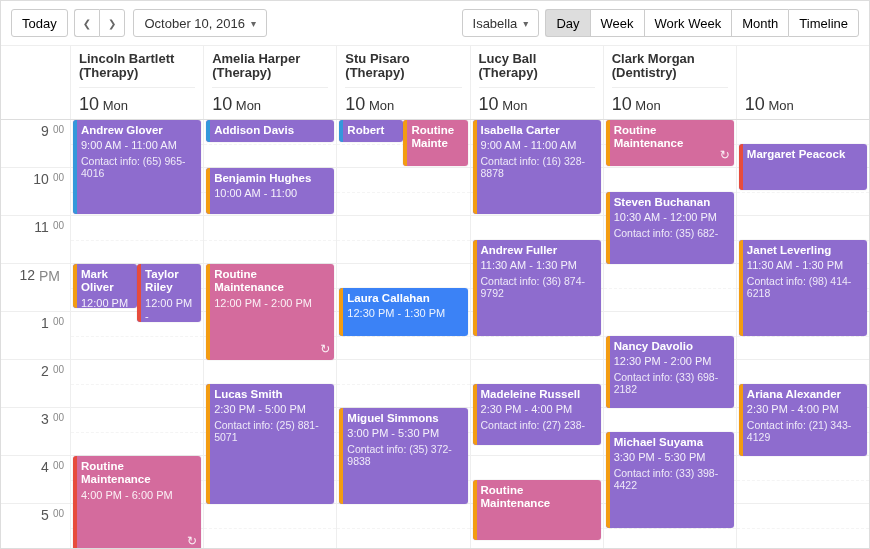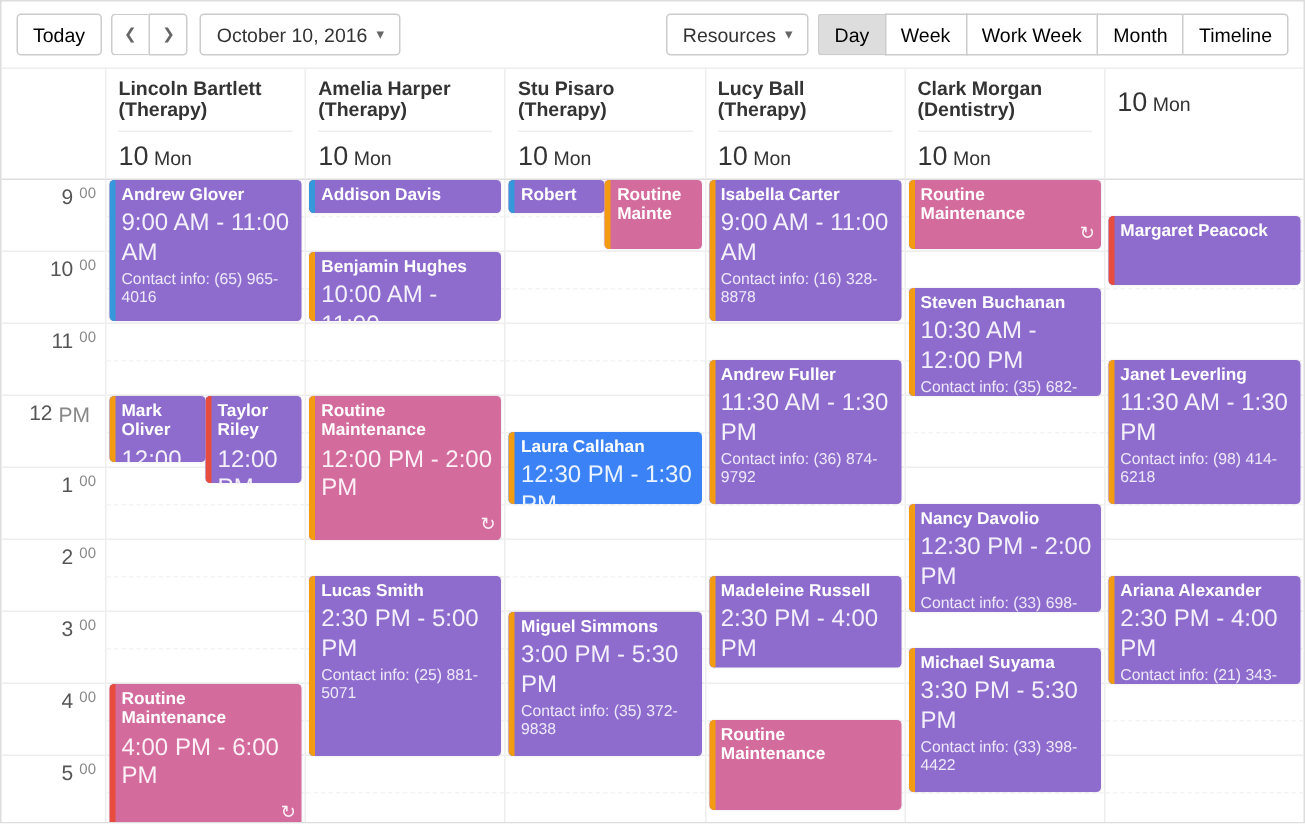--- a/index.html
+++ b/index.html
@@ -17,21 +17,21 @@
   .dropdown { margin-right: 6px; display: inline-flex; align-items: center; border: 1px solid #ccc; border-radius: 3px; padding: 4px 10px; min-height: 28px; cursor: pointer; gap: 6px; }
   .views { display: inline-flex; }
   .views .btn { border-radius: 0; border-right: none; }
   .views .btn:first-child { border-radius: 3px 0 0 3px; }
   .views .btn:last-child { border-radius: 0 3px 3px 0; border-right: 1px solid #ccc; }
   .views .btn.active { background: #ddd; }
   .chev { font-size: 10px; color: #666; }
   
   .headers { display: flex; border-bottom: 1px solid #ddd; }
   .gutter { width: 70px; flex-shrink: 0; border-right: 1px solid #eee; }
-  .cols { flex: 1; display: flex; }
+  .cols { flex: 1; display: flex; align-items: flex-end; }
   .col-head { flex: 1; border-right: 1px solid #eee; padding: 6px 8px 4px; }
   .col-head:last-child { border-right: none; }
   .col-head .name { font-size: 13px; font-weight: bold; line-height: 1.1; padding-bottom: 6px; border-bottom: 1px solid #eee; min-height: 34px; }
   .col-head .date { padding-top: 6px; font-size: 13px; }
   .col-head .date b { font-size: 18px; font-weight: normal; }
   
   .grid { flex: 1; display: flex; overflow: hidden; position: relative; }
   .times { width: 70px; flex-shrink: 0; border-right: 1px solid #eee; position: relative; }
   .hour { height: 48px; border-bottom: 1px solid #eee; position: relative; display: flex; align-items: flex-start; justify-content: flex-end; padding: 3px 6px 0 0; color: #555; }
   .hour .h { font-size: 14px; margin-right: 4px; }
@@ -40,21 +40,21 @@
   .lanes { flex: 1; display: flex; position: relative; }
   .lane { flex: 1; border-right: 1px solid #eee; position: relative; }
   .lane:last-child { border-right: none; }
   .row-lines { position: absolute; inset: 0; pointer-events: none; }
   .row-lines div { height: 48px; border-bottom: 1px solid #eee; }
   .row-lines div.half::after { content: ""; display: block; height: 24px; border-bottom: 1px dashed #f4f4f4; }
   
   .ev { position: absolute; left: 2px; right: 2px; border-radius: 3px; color: #fff; padding: 4px 6px 4px 8px; font-size: 11.5px; line-height: 1.2; overflow: hidden; box-shadow: 0 0 0 1px rgba(0,0,0,0.03); }
   .ev .stripe { position: absolute; left: 0; top: 0; bottom: 0; width: 4px; border-radius: 3px 0 0 3px; }
   .ev .title { font-weight: bold; white-space: normal; }
-  .ev .time  { opacity: 0.9; font-size: 16px; margin-top: 2px; }
+  .ev .time  { opacity: 0.9; font-size: 11px; margin-top: 2px; }
   .ev .info  { opacity: 0.85; font-size: 10.5px; margin-top: 2px; }
   .ev .recur { position: absolute; right: 4px; bottom: 3px; font-size: 12px; opacity: 0.9; }
   
   .ev.halfL { right: 50%; }
   .ev.halfR { left: 50%; }
 </style>
 </head>
 <body>
 
 <div class="wrap">
@@ -67,21 +67,21 @@
       <button class="btn small">
           <span class="chev">❯</span>
         </button>
     </span>
     <span class="date-switch">
       <span>October 10, 2016</span>
       <span class="chev">▾</span>
     </span>
     <span class="spacer"></span>
     <span class="dropdown">
-      <span>Resources</span>
+      <span>Isabella</span>
       <span class="chev">▾</span>
     </span>
     <span class="views">
       <button class="btn active">Day</button>
       <button class="btn">Week</button>
       <button class="btn">Work Week</button>
       <button class="btn">Month</button>
       <button class="btn">Timeline</button>
     </span>
   </div>

